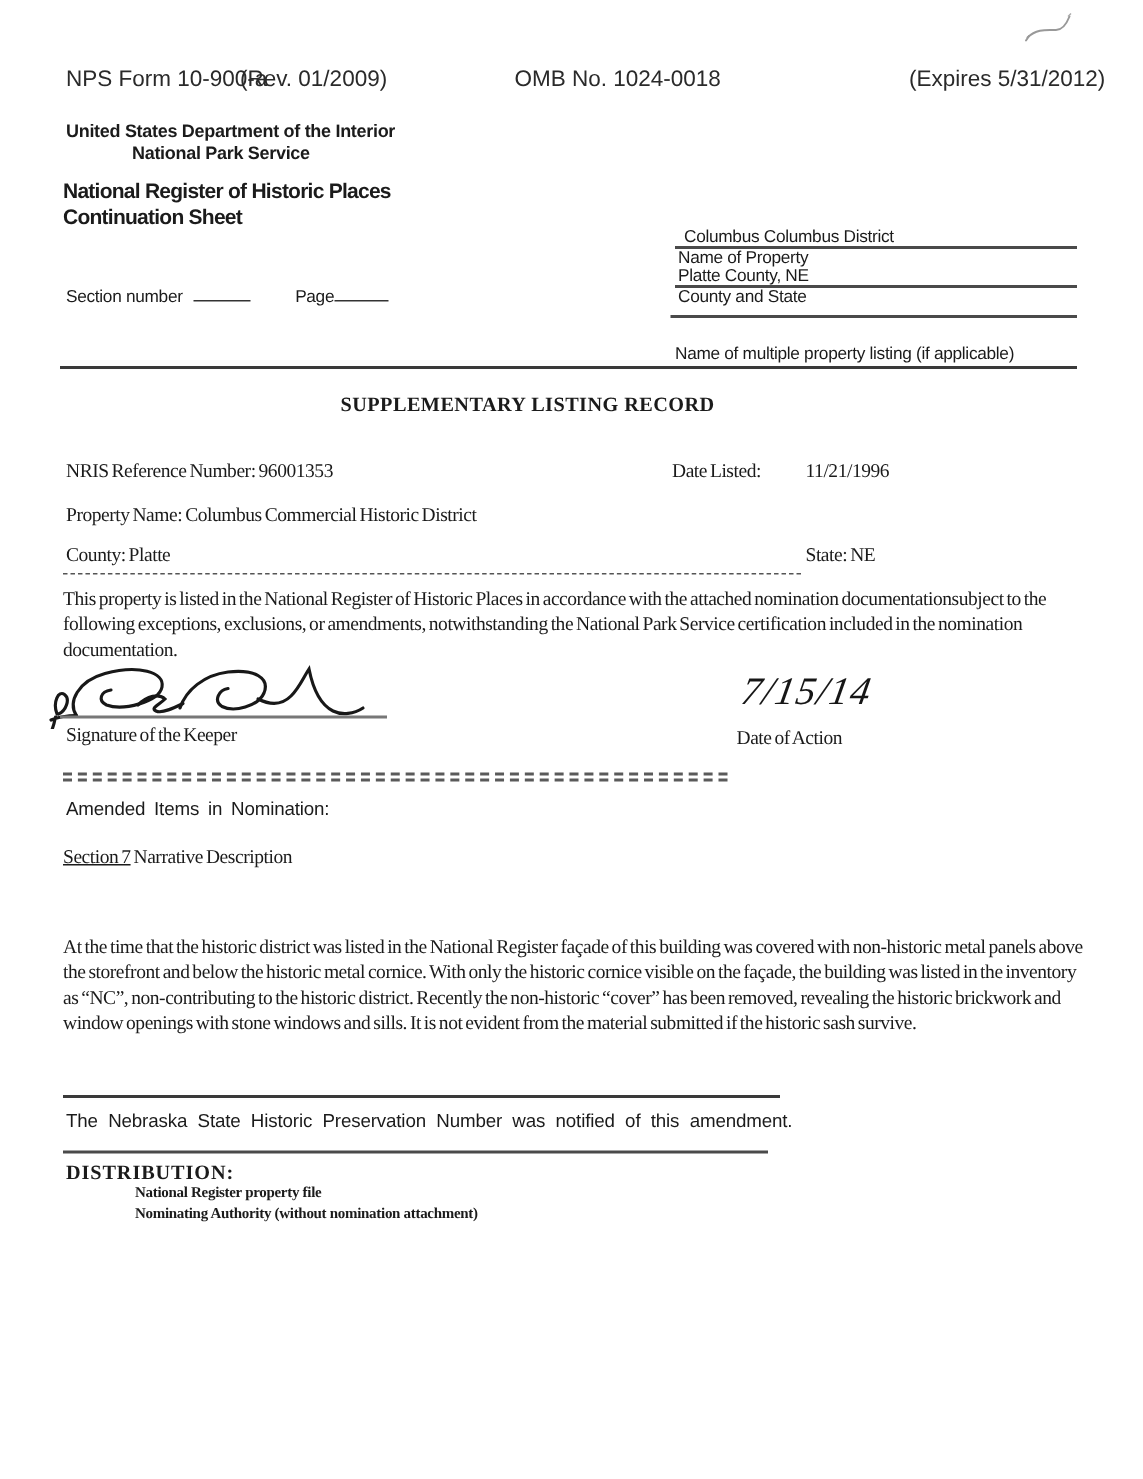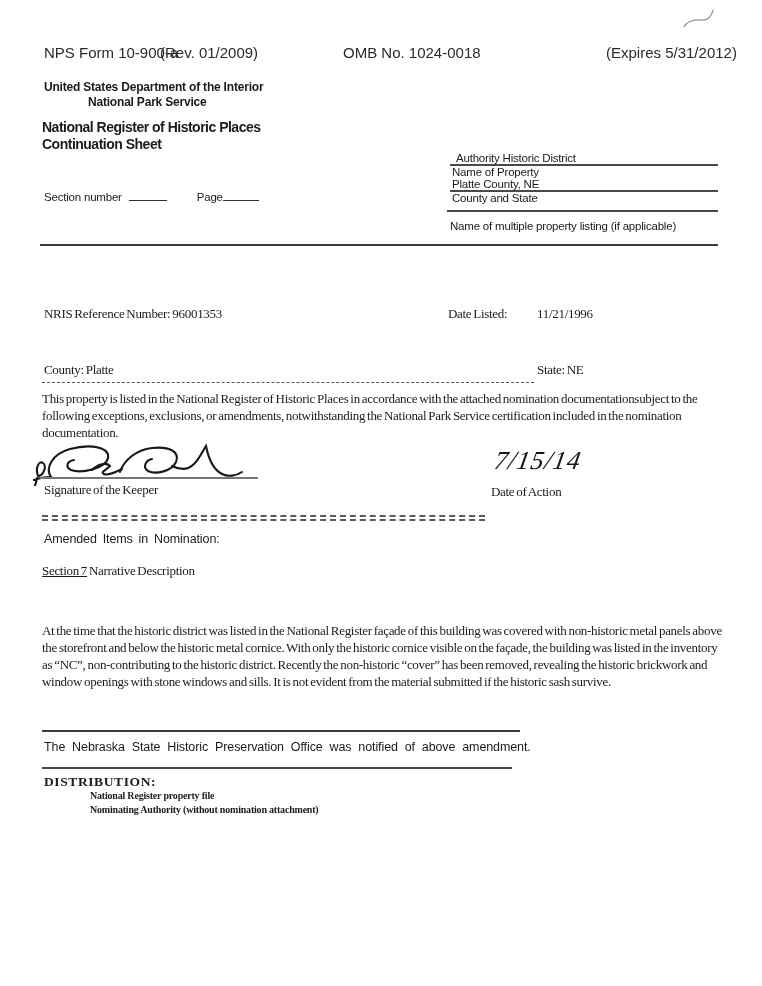--- a/index.html
+++ b/index.html
@@ -49,43 +49,45 @@
   <div class="abs sans tiny" style="left:160px;top:44px;">(Rev. 01/2009)</div>
   <div class="abs sans tiny" style="left:343px;top:44px;">OMB No. 1024-0018</div>
   <div class="abs sans tiny" style="left:606px;top:44px;">(Expires 5/31/2012)</div>
 
   <div class="abs sans dept" style="left:44px;top:80px;">United States Department of the Interior</div>
   <div class="abs sans dept" style="left:44px;top:95px;padding-left:44px;">National Park Service</div>
 
   <div class="abs sans doctitle" style="left:42px;top:119px;">National Register of Historic Places</div>
   <div class="abs sans doctitle" style="left:42px;top:136px;">Continuation Sheet</div>
 
-  <div class="abs sans rblock-text" style="left:456px;top:152px;">Authority Historic District</div>
+  <div class="abs sans rblock-text" style="left:456px;top:152px;">Columbus Columbus District</div>
   <div class="rule" style="left:450px;top:164px;width:268px;"></div>
   <div class="abs sans rblock-text" style="left:452px;top:166px;">Name of Property</div>
   <div class="abs sans rblock-text" style="left:452px;top:178px;">Platte County, NE</div>
   <div class="rule" style="left:450px;top:190px;width:268px;"></div>
   <div class="abs sans rblock-text" style="left:452px;top:192px;">County and State</div>
   <div class="rule" style="left:447px;top:210px;width:271px;"></div>
-  <div class="abs sans rblock-text" style="left:450px;top:220px;">Name of multiple property listing (if applicable)</div>
+  <div class="abs sans rblock-text" style="left:450px;top:230px;">Name of multiple property listing (if applicable)</div>
 
   <div class="abs sans rblock-text" style="left:44px;top:189px;">
     <span>Section number</span>
     <span class="blank" style="width:38px;margin-left:4px;"></span>
     <span style="display:inline-block;width:24px;"></span>
     <span>Page</span><span class="blank" style="width:36px;"></span>
   </div>
 
   <div class="rule-thick" style="left:40px;top:244px;width:678px;"></div>
 
+  <div class="abs serif heading-slr" style="left:227px;top:262px;">SUPPLEMENTARY LISTING RECORD</div>
 
   <div class="abs serif body-text" style="left:44px;top:305px;text-align:center;">NRIS Reference Number: 96001353</div>
   <div class="abs serif body-text" style="left:448px;top:305px;">Date Listed:</div>
   <div class="abs serif body-text" style="left:537px;top:305px;">11/21/1996</div>
 
+  <div class="abs serif body-text" style="left:44px;top:334px;">Property Name: Columbus Commercial Historic District</div>
 
   <div class="abs serif body-text" style="left:44px;top:361px;">County: Platte</div>
   <div class="abs serif body-text" style="left:537px;top:361px;">State: NE</div>
 
   <div class="rule-dashed" style="left:42px;top:382px;width:492px;border-top-width:1.5px;border-top-style:dashed;"></div>
 
   <div class="para serif body-text" style="left:42px;top:390px;width:680px;">This property is listed in the National Register of Historic Places in accordance with the attached nomination documentationsubject to the following exceptions, exclusions, or amendments, notwithstanding the National Park Service certification included in the nomination documentation.</div>
 
   <svg class="abs" style="left:30px;top:438px;" width="240" height="48" viewBox="0 0 240 48">
     <g stroke="#181818" stroke-width="2.1" fill="none" stroke-linecap="round">
@@ -107,20 +109,20 @@
   <div class="abs sans sans-line" style="left:44px;top:532px;">Amended Items in Nomination:</div>
 
   <div class="abs serif body-text" style="left:42px;top:562px;">
     <span class="underlined">Section 7</span><span> Narrative Description</span>
   </div>
 
 
   <div class="para serif body-text" style="left:42px;top:622px;width:684px;">At the time that the historic district was listed in the National Register façade of this building was covered with non-historic metal panels above the storefront and below the historic metal cornice.  With only the historic cornice visible on the façade, the building was listed in the inventory as “NC”, non-contributing to the historic district.  Recently the non-historic “cover” has been removed, revealing the historic brickwork and window openings with stone windows and sills.  It is not evident from the material submitted if the historic sash survive.</div>
 
   <div class="rule-thick" style="left:42px;top:730px;width:478px;"></div>
-  <div class="abs sans sans-line" style="left:44px;top:740px;word-spacing:3.5px;">The Nebraska State Historic Preservation Office was notified of above amendment.</div>
+  <div class="abs sans sans-line" style="left:44px;top:740px;word-spacing:3.5px;">The Nebraska State Historic Preservation Number was notified of this amendment.</div>
   <div class="rule" style="left:42px;top:767px;width:470px;"></div>
 
   <div class="abs serif dist-head" style="left:44px;top:774px;">DISTRIBUTION:</div>
   <div class="abs serif dist-item" style="left:90px;top:790px;">National Register property file</div>
   <div class="abs serif dist-item" style="left:90px;top:804px;">Nominating Authority (without nomination attachment)</div>
 
 </div>
 
 </body></html>

